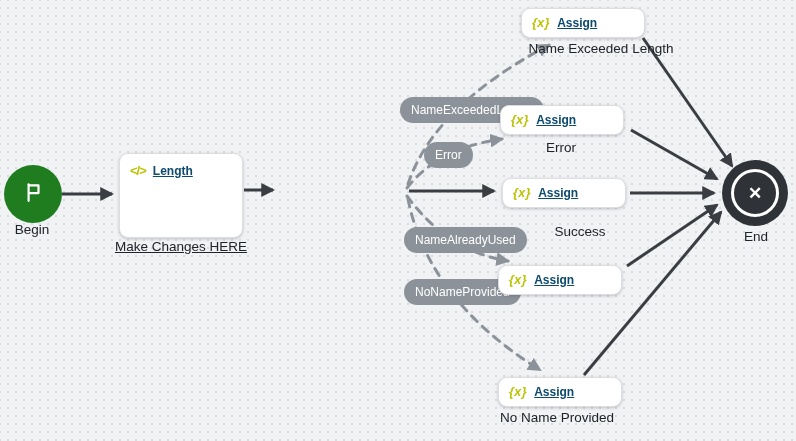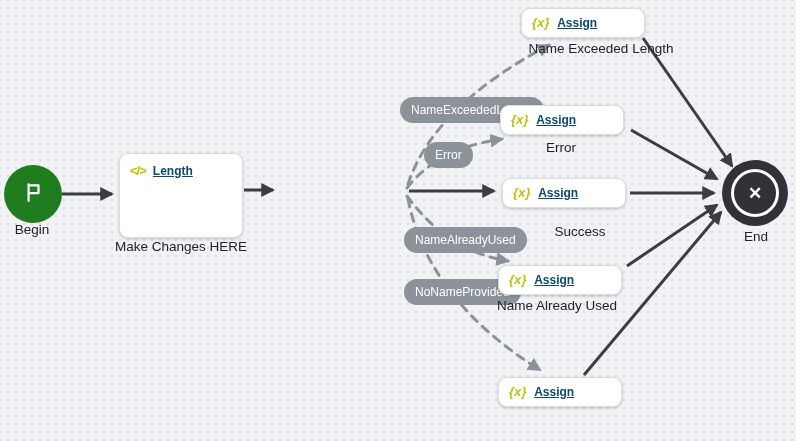--- a/index.html
+++ b/index.html
@@ -98,21 +98,21 @@
     </span>
   </div>
   <div class="node-caption" style="left:32px;top:222px;">Begin</div>
 
   <div class="widget snippet-card" style="left:119px;top:153px;">
     <div class="snippet-head">
       <span class="code-glyph">&lt;/&gt;</span>
       <span class="w-title">Length</span>
     </div>
   </div>
-  <div class="node-caption" style="left:181px;top:239px;">Make Changes HERE</div>
+  <div class="node-caption" style="left:181px;top:239px;text-decoration:underline;">Make Changes HERE</div>
 
 
   <div class="widget assign-card" style="left:521px;top:8px;">
     <span class="glyph-yellow">{x}</span>
     <span class="w-title">Assign</span>
   </div>
   <div class="node-caption" style="left:577px;top:41px;padding-left:48px;">Name Exceeded Length</div>
 
   <div class="widget assign-card" style="left:500px;top:105px;">
     <span class="glyph-yellow">{x}</span>
@@ -123,26 +123,26 @@
   <div class="widget assign-card" style="left:502px;top:178px;">
     <span class="glyph-yellow">{x}</span>
     <span class="w-title">Assign</span>
   </div>
   <div class="node-caption" style="left:560px;top:224px;margin-left:20px;">Success</div>
 
   <div class="widget assign-card" style="left:498px;top:265px;">
     <span class="glyph-yellow">{x}</span>
     <span class="w-title">Assign</span>
   </div>
-  <div class="node-caption" style="left:557px;top:298px;">Name Already Used</div>
 
   <div class="widget assign-card" style="left:498px;top:377px;">
     <span class="glyph-yellow">{x}</span>
     <span class="w-title">Assign</span>
   </div>
+  <div class="node-caption" style="left:557px;top:410px;">No Name Provided</div>
 
   <div class="end-circle">
     <div class="end-ring">
       <span>✕</span>
     </div>
   </div>
   <div class="node-caption" style="left:756px;top:229px;">End</div>
 
 </div>
 

